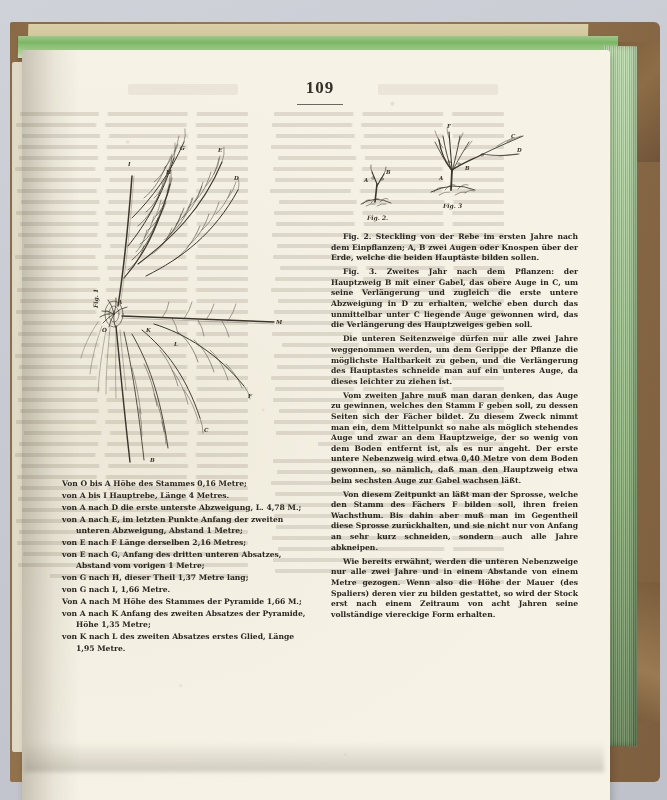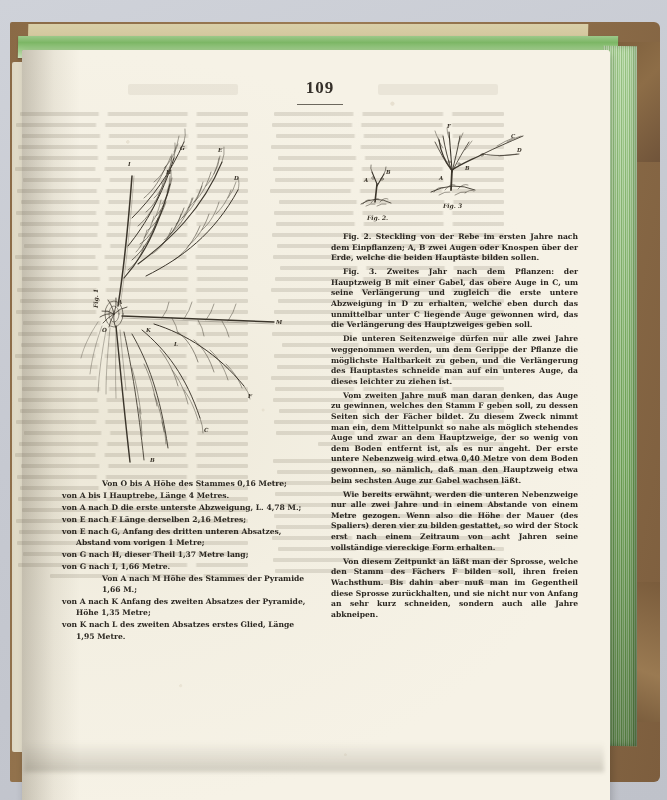--- a/index.html
+++ b/index.html
@@ -219,21 +219,20 @@
     color: #2b2721;
   }
   .measure-list .item {
     margin-bottom: 0.5px;
     padding-left: 14px;
     text-indent: -14px;
   }
   .measure-list .item.flush {
     padding-left: 0;
     text-indent: 0;
-    margin-left: 40px;
   }
 
   
   .fig-large {
     position: relative;
     width: 247px;
     height: 352px;
     margin-top: 2px;
   }
   .fig-small {
@@ -539,20 +538,21 @@
               </g>
 
               <text x="36" y="190" font-family="DejaVu Serif, serif" font-size="6" font-style="italic" fill="#3b352b" transform="rotate(-90 36 190)">Fig. 1</text>
             </svg>
           </div>
 
           <div class="measure-list">
             <div class="item flush">Von O bis A Höhe des Stammes 0,16 Metre;</div>
             <div class="item">von A bis I Hauptrebe, Länge 4 Metres.</div>
             <div class="item">von A nach D die erste unterste Abzweigung, L. 4,78 M.;</div>
+            <div class="item">von A nach E, im letzten Punkte Anfang der zweiten unteren Abzweigung, Abstand 1 Metre;</div>
             <div class="item">von E nach F Länge derselben 2,16 Metres;</div>
             <div class="item">von E nach G, Anfang des dritten unteren Absatzes, Abstand vom vorigen 1 Metre;</div>
             <div class="item">von G nach H, dieser Theil 1,37 Metre lang;</div>
             <div class="item">von G nach I, 1,66 Metre.</div>
             <div class="item flush">Von A nach M Höhe des Stammes der Pyramide 1,66 M.;</div>
             <div class="item">von A nach K Anfang des zweiten Absatzes der Pyramide, Höhe 1,35 Metre;</div>
             <div class="item">von K nach L des zweiten Absatzes erstes Glied, Länge 1,95 Metre.</div>
           </div>
         </div>
 
@@ -636,22 +636,22 @@
               <text x="36" y="104" font-family="DejaVu Serif, serif" font-size="6" font-style="italic" fill="#3b352b">Fig. 2.</text>
               <text x="112" y="92" font-family="DejaVu Serif, serif" font-size="6" font-style="italic" fill="#3b352b">Fig. 3</text>
             </svg>
           </div>
 
           <div class="frak">
             <p>Fig. 2.   Steckling von der Rebe im ersten Jahre nach dem Einpflanzen; A, B zwei Augen oder Knospen über der Erde, welche die beiden Hauptäste bilden sollen.</p>
             <p>Fig. 3.   Zweites Jahr nach dem Pflanzen: der Hauptzweig B mit einer Gabel, das obere Auge in C, um seine Verlängerung und zugleich die erste untere Abzweigung in D zu erhalten, welche eben durch das unmittelbar unter C liegende Auge gewonnen wird, das die Verlängerung des Hauptzweiges geben soll.</p>
             <p>Die unteren Seitenzweige dürfen nur alle zwei Jahre weggenommen werden, um dem Gerippe der Pflanze die möglichste Haltbarkeit zu geben, und die Verlängerung des Hauptastes schneide man auf ein unteres Auge, da dieses leichter zu ziehen ist.</p>
             <p>Vom zweiten Jahre muß man daran denken, das Auge zu gewinnen, welches den Stamm F geben soll, zu dessen Seiten sich der Fächer bildet. Zu diesem Zweck nimmt man ein, dem Mittelpunkt so nahe als möglich stehendes Auge und zwar an dem Hauptzweige, der so wenig von dem Boden entfernt ist, als es nur angeht. Der erste untere Nebenzweig wird etwa 0,40 Metre von dem Boden gewonnen, so nämlich, daß man den Hauptzweig etwa beim sechsten Auge zur Gabel wachsen läßt.</p>
+            <p>Von diesem Zeitpunkt an läßt man der Sprosse, welche den Stamm des Fächers F bilden soll, ihren freien Wachsthum. Bis dahin aber muß man im Gegentheil diese Sprosse zurückhalten, und sie nicht nur von Anfang an sehr kurz schneiden, sondern auch alle Jahre abkneipen.</p>
             <p>Wie bereits erwähnt, werden die unteren Nebenzweige nur alle zwei Jahre und in einem Abstande von einem Metre gezogen. Wenn also die Höhe der Mauer (des Spaliers) deren vier zu bilden gestattet, so wird der Stock erst nach einem Zeitraum von acht Jahren seine vollständige viereckige Form erhalten.</p>
-            <p>Von diesem Zeitpunkt an läßt man der Sprosse, welche den Stamm des Fächers F bilden soll, ihren freien Wachsthum. Bis dahin aber muß man im Gegentheil diese Sprosse zurückhalten, und sie nicht nur von Anfang an sehr kurz schneiden, sondern auch alle Jahre abkneipen.</p>
           </div>
         </div>
 
       </div>
     </div>
   </div>
 
   <div class="leaf-bottom-shadow"></div>
 </div>
 

